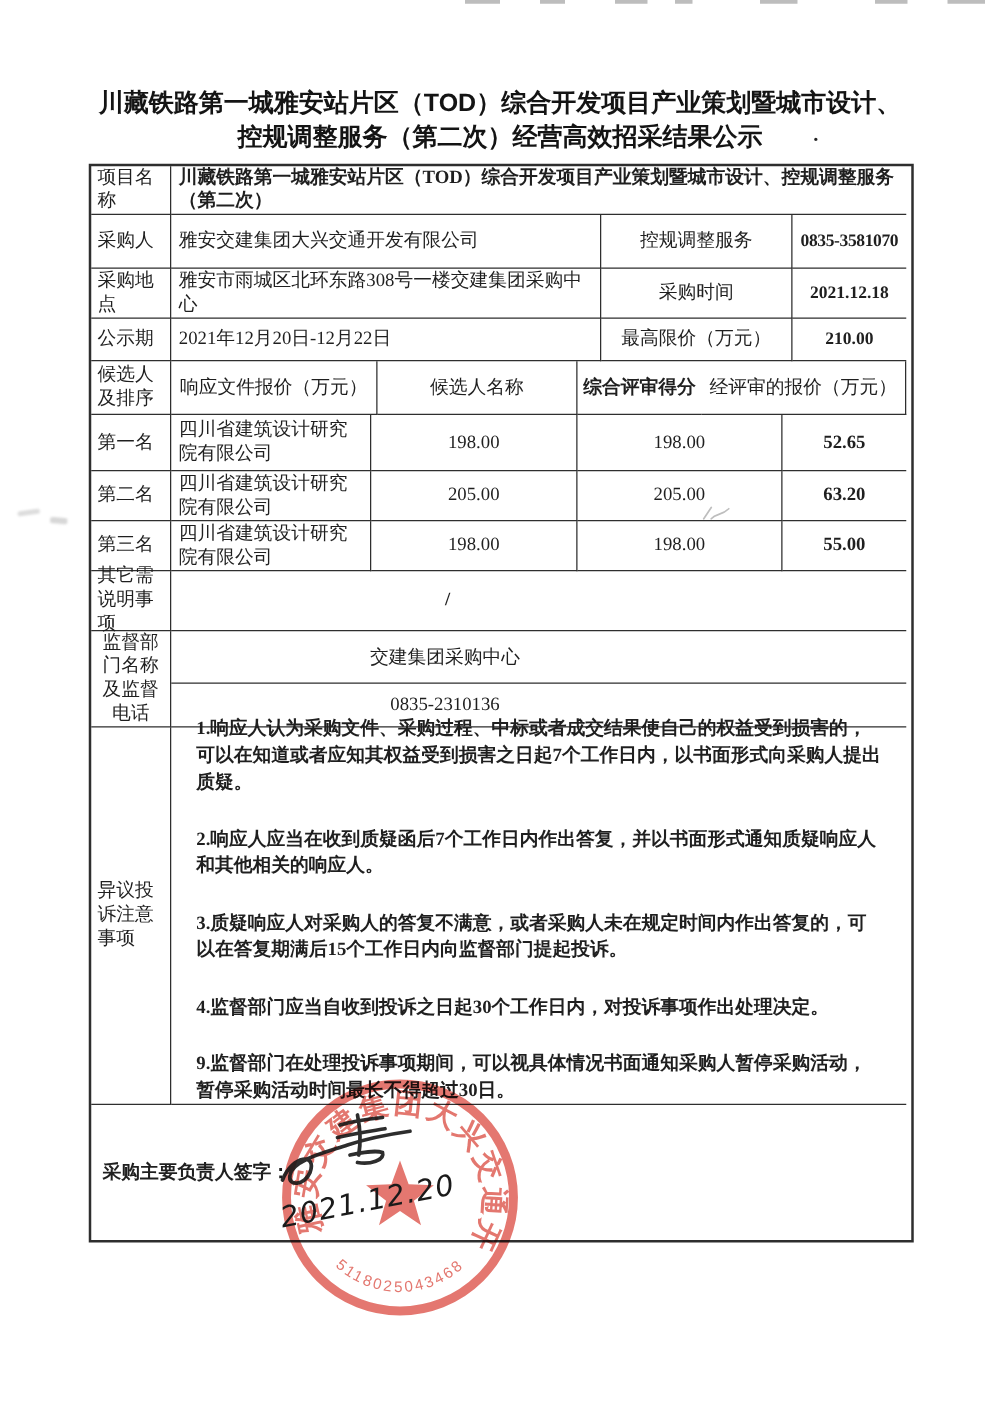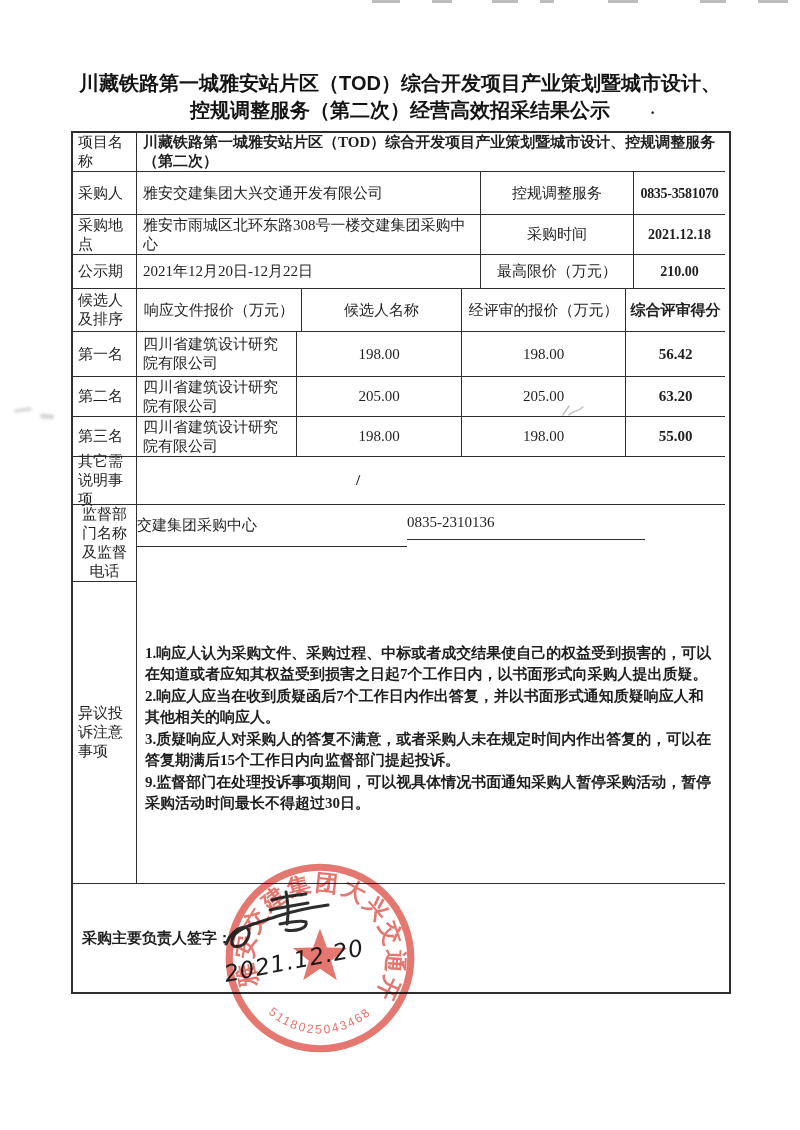--- a/index.html
+++ b/index.html
@@ -16,28 +16,28 @@
   .cell{box-sizing:border-box;border-right:1.5px solid #2e2e2e;border-bottom:1.5px solid #2e2e2e;
         font-size:15px;line-height:19px;display:flex;align-items:center;padding:1px 4px;}
   .cell.last{border-right:none;font-weight:bold;}
   .row-bottom .cell{border-bottom:none;}
   .lab{width:64px;justify-content:flex-start;padding-left:5px;}
   .ctr{justify-content:center;text-align:center;}
   .lft{justify-content:flex-start;text-align:left;padding-left:6px;}
   .w-val{width:344px;} .w-lab2{width:153px;} .w-val2{width:91px;}
   .v2{font-size:14px;letter-spacing:-0.3px;white-space:nowrap;overflow:hidden;padding:0;}
   .c-name{width:160px;} .c-bid{width:165px;} .c-eval{width:164px;} .c-score{width:99px;}
-  .sup-stack{width:588px;display:flex;}
+  .sup-stack{width:588px;display:flex;flex-direction:column;}
   .sup-sub{box-sizing:border-box;border-bottom:1.5px solid #2e2e2e;display:flex;align-items:center;
            justify-content:center;text-align:center;font-size:15px;padding-right:150px;}
   .sup-lab{text-align:center;justify-content:center;padding:0 2px;}
   .slash-cell{width:588px;justify-content:center;padding-right:150px;}
   .obj-cell{width:588px;display:flex;flex-direction:column;justify-content:center;align-items:flex-start;
             padding:6px 8px 14px 8px;}
-  .obj-cell p{margin:0;font-size:15px;line-height:21.5px;text-align:left;}
+  .obj-cell p{margin:12px;font-size:15px;line-height:21.5px;text-align:left;}
   .sig-cell{width:652px;align-items:center;padding-left:9px;}
   
   .seal{position:absolute;left:218px;top:856px;width:204px;height:204px;z-index:5;
         mix-blend-mode:multiply;opacity:0.88;}
   .handwriting{position:absolute;left:220px;top:886px;width:170px;height:110px;z-index:6;}
   .pencil-mark{position:absolute;left:560px;top:402px;z-index:3;opacity:0.55;}
   .smudge{position:absolute;background:#8f8f8f;border-radius:2px;filter:blur(1px);z-index:2;}
   .sm1{left:14px;top:408px;width:18px;height:4px;opacity:.30;transform:rotate(-8deg);}
   .sm2{left:40px;top:414px;width:14px;height:5px;opacity:.35;transform:rotate(5deg);}
   .topmark{position:absolute;top:0;height:3px;background:#6f6f6f;opacity:.45;filter:blur(.5px);z-index:2;}
@@ -88,30 +88,30 @@
       <div class="cell lab" style="height:34px">公示期</div>
       <div class="cell lft w-val" style="height:34px">2021年12月20日-12月22日</div>
       <div class="cell ctr w-lab2" style="height:34px">最高限价（万元）</div>
       <div class="cell ctr w-val2 last" style="height:34px;font-size:14px">210.00</div>
     </div>
 
     <div class="row" style="height:43px">
       <div class="cell lab" style="height:43px">候选人及排序</div>
       <div class="cell ctr c-bid" style="height:43px">响应文件报价（万元）</div>
       <div class="cell ctr c-name" style="height:43px">候选人名称</div>
+      <div class="cell ctr c-score last" style="height:43px">综合评审得分</div>
       <div class="cell ctr c-eval" style="height:43px">经评审的报价（万元）</div>
-      <div class="cell ctr c-score last" style="height:43px">综合评审得分</div>
     </div>
 
     <div class="row" style="height:45px">
       <div class="cell lab" style="height:45px">第一名</div>
       <div class="cell lft c-name" style="height:45px">四川省建筑设计研究院有限公司</div>
       <div class="cell ctr c-bid" style="height:45px">198.00</div>
       <div class="cell ctr c-eval" style="height:45px">198.00</div>
-      <div class="cell ctr c-score last" style="height:45px">56.42</div>
+      <div class="cell ctr c-score last" style="height:45px">52.65</div>
     </div>
 
     <div class="row" style="height:40px">
       <div class="cell lab" style="height:40px">第二名</div>
       <div class="cell lft c-name" style="height:40px">四川省建筑设计研究院有限公司</div>
       <div class="cell ctr c-bid" style="height:40px">205.00</div>
       <div class="cell ctr c-eval" style="height:40px">205.00</div>
       <div class="cell ctr c-score last" style="height:40px">63.20</div>
     </div>
 
@@ -135,20 +135,21 @@
         <div class="sup-sub" style="height:35px">0835-2310136</div>
       </div>
     </div>
 
     <div class="row" style="height:302px">
       <div class="cell lab" style="height:302px">异议投诉注意事项</div>
       <div class="cell obj-cell last" style="height:302px">
         <p>1.响应人认为采购文件、采购过程、中标或者成交结果使自己的权益受到损害的，可以在知道或者应知其权益受到损害之日起7个工作日内，以书面形式向采购人提出质疑。</p>
         <p>2.响应人应当在收到质疑函后7个工作日内作出答复，并以书面形式通知质疑响应人和其他相关的响应人。</p>
         <p>3.质疑响应人对采购人的答复不满意，或者采购人未在规定时间内作出答复的，可以在答复期满后15个工作日内向监督部门提起投诉。</p>
+        <p>4.监督部门应当自收到投诉之日起30个工作日内，对投诉事项作出处理决定。</p>
         <p>9.监督部门在处理投诉事项期间，可以视具体情况书面通知采购人暂停采购活动，暂停采购活动时间最长不得超过30日。</p>
       </div>
     </div>
 
     <div class="row row-bottom" style="height:108px">
       <div class="cell sig-cell last" style="height:108px">采购主要负责人签字：</div>
     </div>
   </div>
 
   <svg class="pencil-mark" width="26" height="18" viewBox="0 0 26 18">

